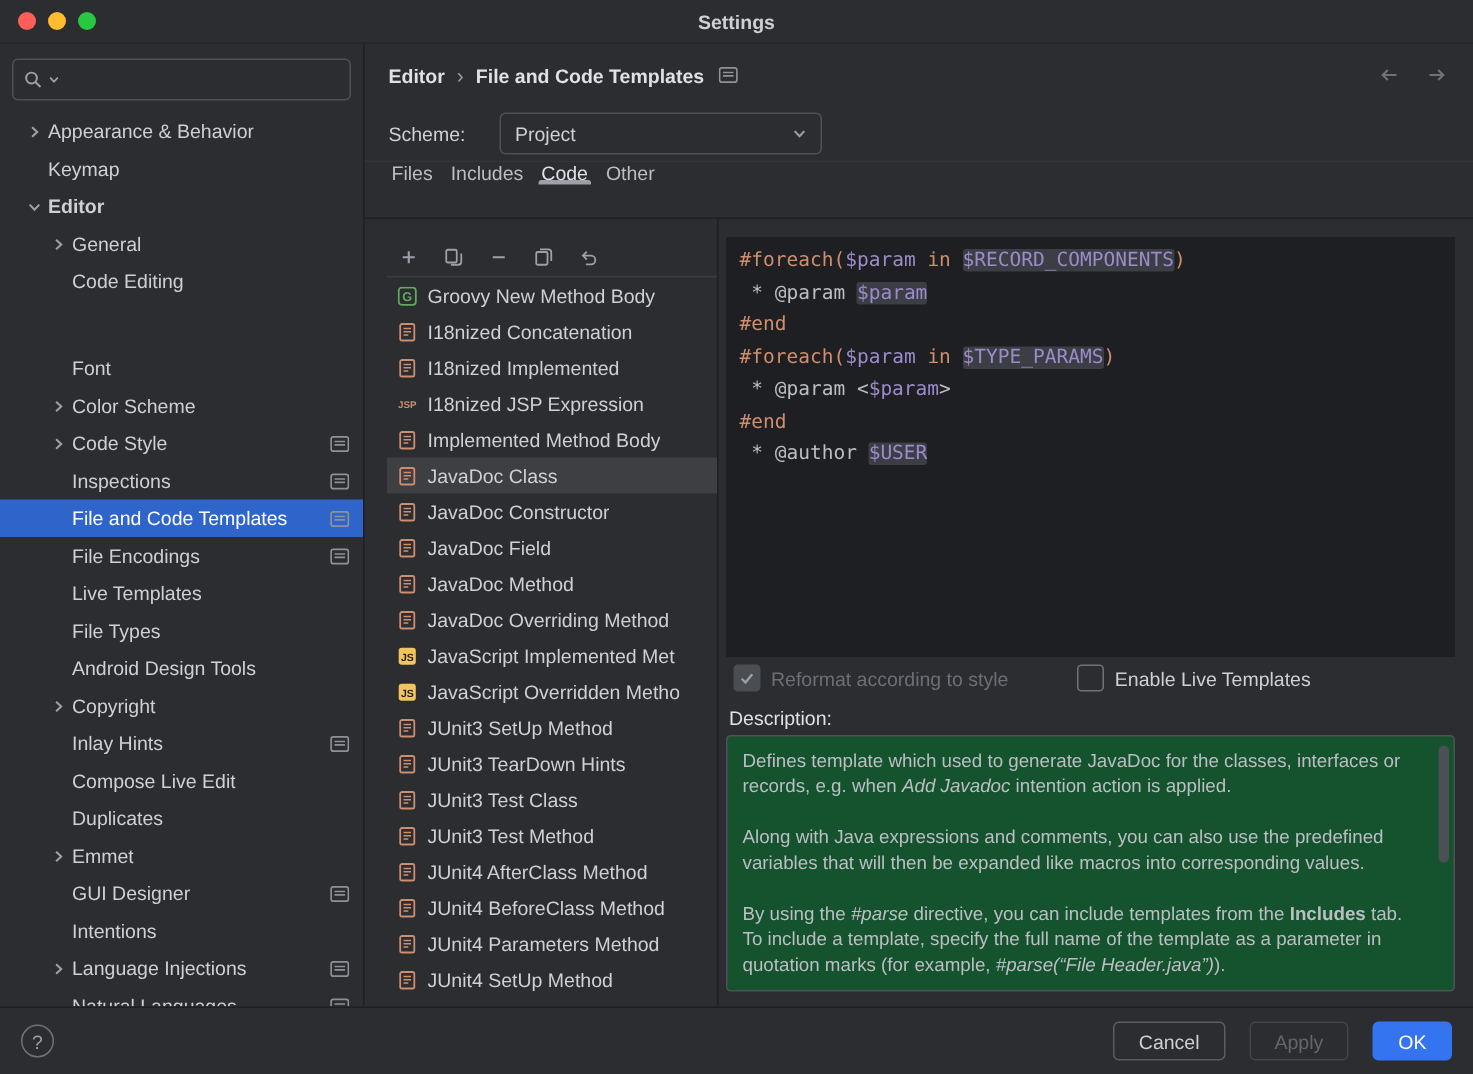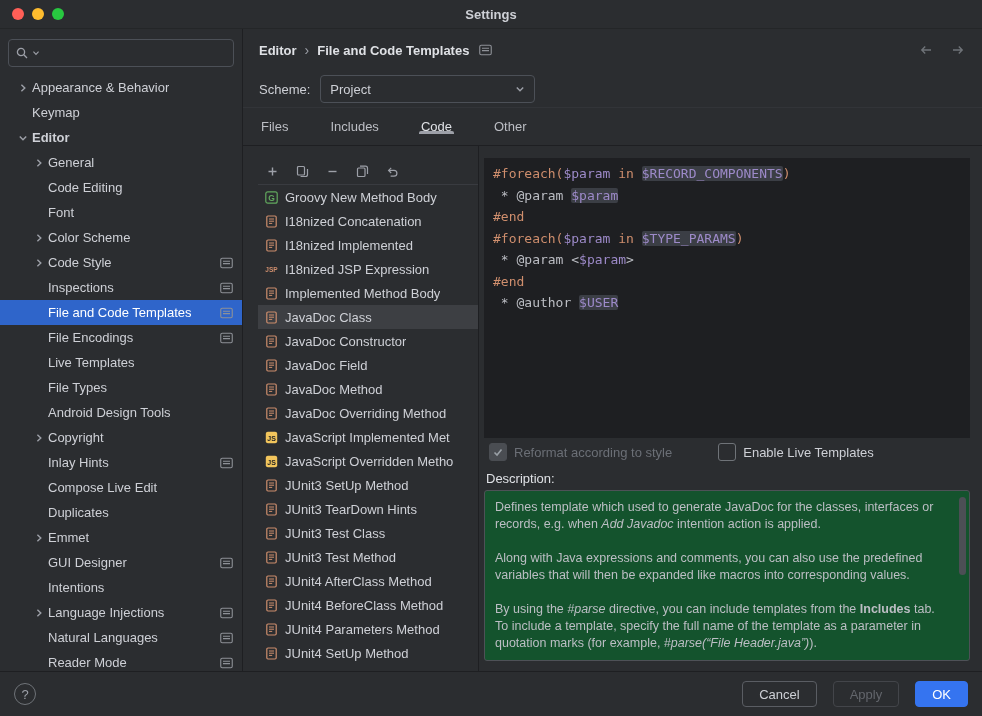--- a/index.html
+++ b/index.html
@@ -32,27 +32,27 @@
   .tree-badge{margin-left:auto;margin-right:9px;display:flex;flex:none}
 
   
   .content{flex:1;display:flex;flex-direction:column;min-width:0}
   .breadcrumb-row{height:42px;flex:none;display:flex;align-items:center;padding:0 16px;gap:8px}
   .crumb{font-weight:bold;color:#dfe1e5}
   .crumb-sep{color:#9da0a8;font-size:14px}
   .crumb-badge{display:flex;margin-left:2px}
   .nav-arrows{margin-left:auto;display:flex;gap:16px;align-items:center}
   .nav-btn{display:flex;align-items:center}
-  .scheme-row{height:36px;flex:none;display:flex;align-items:center;padding:0 16px;gap:10px;
+  .scheme-row{height:36px;flex:none;display:flex;align-items:center;padding:0 16px;gap:23px;
               border-bottom:1px solid #323438}
   .scheme-label{color:#ced0d6}
   .dropdown{width:195px;height:26px;border:1px solid #4c5057;border-radius:4px;background:#2b2d30;
             display:flex;align-items:center;padding:0 9px;color:#ced0d6}
   .dd-chev{margin-left:auto;display:flex}
-  .tabs-row{height:37px;flex:none;display:flex;align-items:center;padding:0 18px;gap:42px;
+  .tabs-row{height:37px;flex:none;display:flex;align-items:flex-start;padding:0 18px;gap:12px;
             border-bottom:1px solid #1e1f22}
   .tab{display:flex;align-items:center;position:relative;color:#bcbec4;cursor:default}
   .tab.active{color:#dfe1e5}
   .tab.active::after{content:"";position:absolute;left:-2px;right:-2px;bottom:0;height:3px;
                      background:#9da0a8;border-radius:2px 2px 0 0}
 
   
   .panes{flex:1;display:flex;min-height:0}
   .list-pane{width:220px;flex:none;display:flex;flex-direction:column;padding-left:15px;
              border-right:1px solid #1e1f22}
@@ -162,21 +162,21 @@
               <svg width="10" height="10" viewBox="0 0 10 10">
                 <path d="M3.4 1.8 6.8 5 3.4 8.2" fill="none" stroke="#9da0a8" stroke-width="1.4"></path>
               </svg>
             </span>
             <span class="tree-label">General</span>
           </div>
           <div class="tree-row" style="padding-left: 30px;">
             <span class="chev"></span>
             <span class="tree-label">Code Editing</span>
           </div>
-          <div class="tree-row" style="padding-left: 30px;">
+          <div class="tree-row" style="padding-left: 30px; margin-top: 33px;">
             <span class="chev"></span>
             <span class="tree-label">Font</span>
           </div>
           <div class="tree-row" style="padding-left: 30px;">
             <span class="chev">
               <svg width="10" height="10" viewBox="0 0 10 10">
                 <path d="M3.4 1.8 6.8 5 3.4 8.2" fill="none" stroke="#9da0a8" stroke-width="1.4"></path>
               </svg>
             </span>
             <span class="tree-label">Color Scheme</span>

